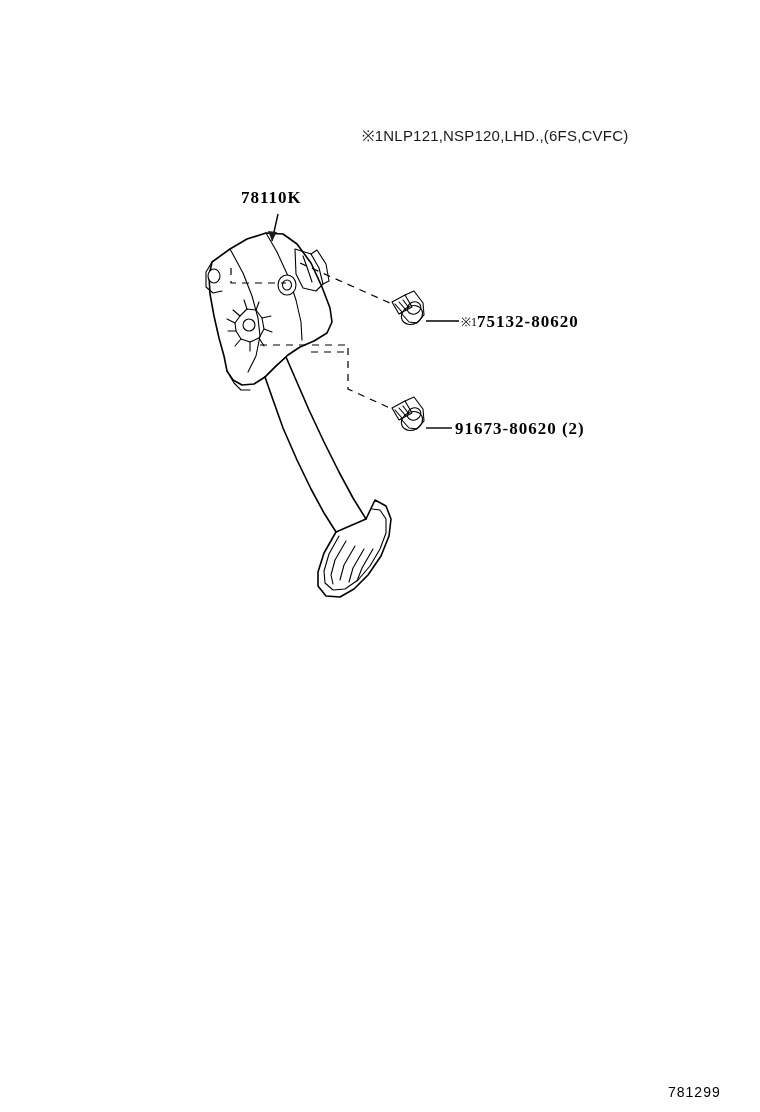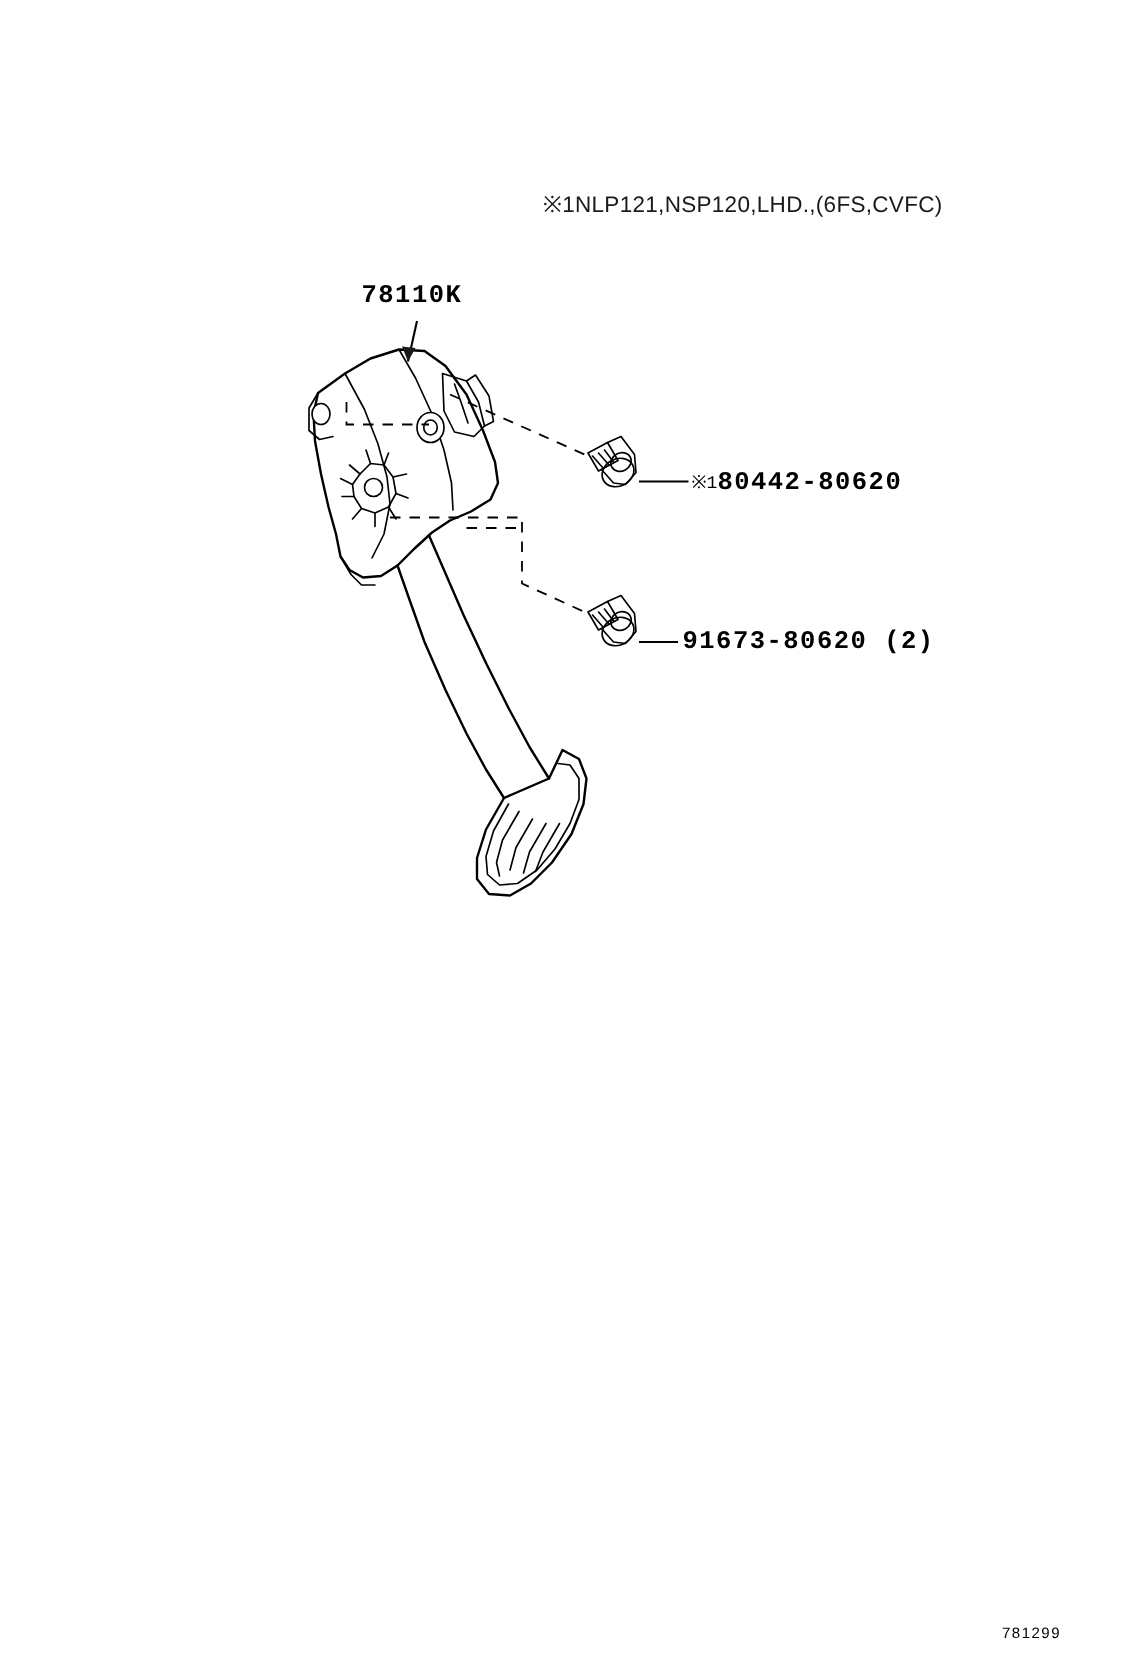--- a/index.html
+++ b/index.html
@@ -25,37 +25,37 @@
   .note-text {
     position: absolute;
     font-family: "Liberation Sans", sans-serif;
     font-size: 15px;
     letter-spacing: 0.2px;
     color: #1a1a1a;
     white-space: nowrap;
   }
   .part-label {
     position: absolute;
-    font-family: Liberation Mono, monospace;
+    font-family: Liberation Serif, serif;
     font-size: 17px;
     font-weight: bold;
     letter-spacing: 1px;
     color: #000000;
     white-space: nowrap;
   }
   .part-label .mark {
     font-size: 12px;
     font-weight: normal;
     letter-spacing: 0;
     vertical-align: 1px;
   }
   .fig-number {
     position: absolute;
     font-family: "Liberation Sans", sans-serif;
-    font-size: 10px;
+    font-size: 14px;
     letter-spacing: 1px;
     color: #000000;
   }
   svg { display: block; }
   .ln { fill: none; stroke: #000000; stroke-width: 1.6; stroke-linecap: round; stroke-linejoin: round; }
   .ln-thin { fill: none; stroke: #000000; stroke-width: 1.1; stroke-linecap: round; stroke-linejoin: round; }
   .ln-dash { fill: none; stroke: #000000; stroke-width: 1.2; stroke-dasharray: 7 6; stroke-linecap: butt; }
   .leader { fill: none; stroke: #000000; stroke-width: 1.4; }
   .fillwhite { fill: #ffffff; }
   .filldark { fill: #1a1a1a; }
@@ -67,21 +67,21 @@
 
   <div class="note-text" style="left:362px; top:125px;">
     <span>※1</span><span>NLP121,NSP120,LHD.,(6FS,CVFC)</span>
   </div>
 
   <div class="part-label" style="left:241px; top:188px;">
     <span>78110K</span>
   </div>
 
   <div class="part-label" style="left:461px; top:312px;">
-    <span class="mark">※1</span><span>80442-80620</span>
+    <span class="mark">※1</span><span>75132-80620</span>
   </div>
 
   <div class="part-label" style="left:455px; top:419px;text-align:right;">
     <span>91673-80620 (2)</span>
   </div>
 
   <div class="fig-number" style="left:668px; top:1084px;">781299</div>
 
   <svg width="760" height="1112" viewBox="0 0 760 1112" style="position:absolute; left:0; top:0;">
 

